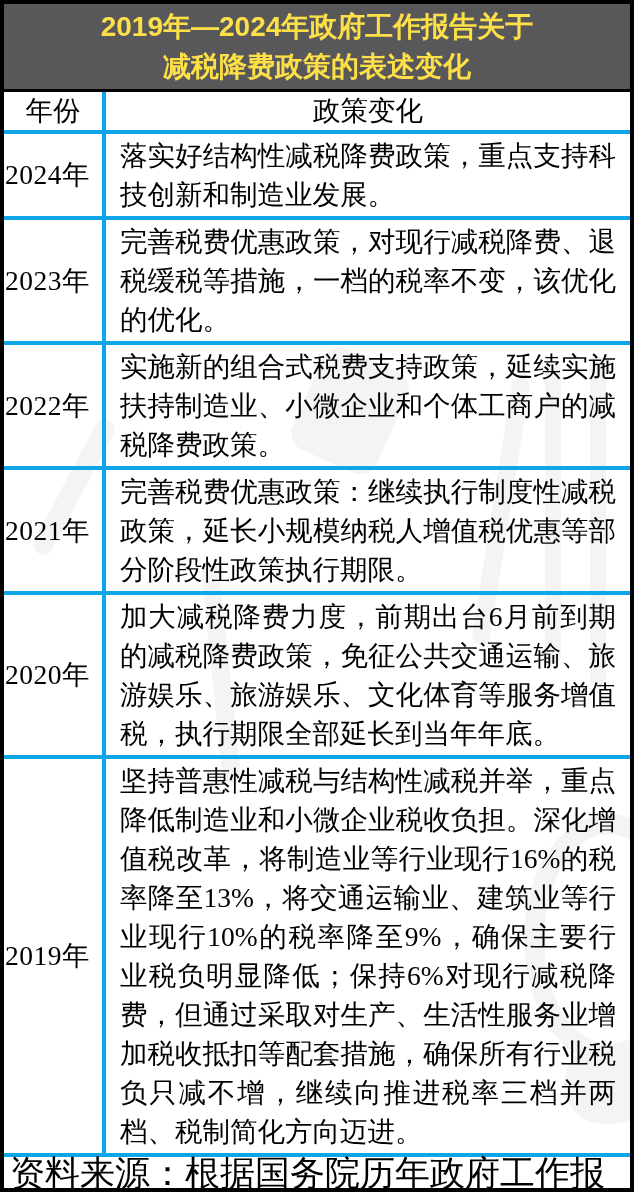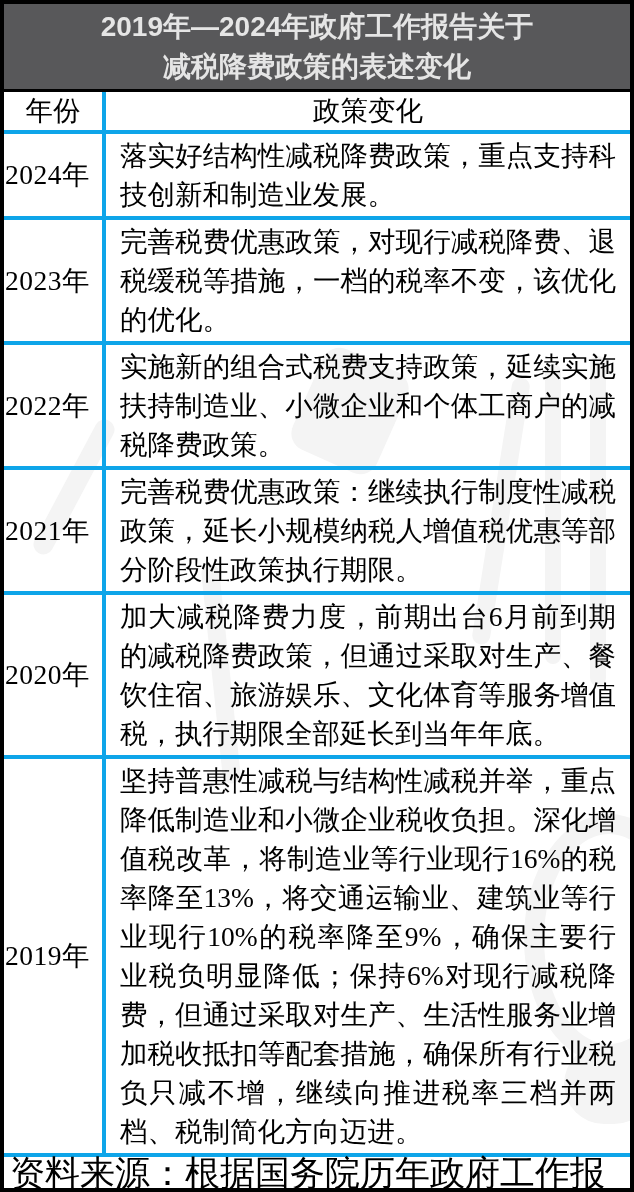--- a/index.html
+++ b/index.html
@@ -106,21 +106,21 @@
     <div class="wm" style="left:541px; top:360px; width:16px; height:300px;"></div>
     <div class="wm" style="left:586px; top:352px; width:16px; height:330px;"></div>
     <div class="wm" style="left:208px; top:560px; width:18px; height:220px; transform:rotate(-6deg);"></div>
     <div class="wm" style="left:60px; top:408px; width:20px; height:150px; transform:rotate(28deg);"></div>
     <div class="wm-ring" style="left:520px; top:810px; width:130px; height:210px;"></div>
     <div class="wm" style="left:560px; top:1040px; width:90px; height:80px; border-radius:40px;"></div>
   </div>
 
   <div class="content">
 
-    <div class="title-band" style="background: rgb(88, 88, 90); color: #e5e5e5;">
+    <div class="title-band" style="background: rgb(88, 88, 90); color: #fde047;">
       <div>2019年—2024年政府工作报告关于</div>
       <div>减税降费政策的表述变化</div>
     </div>
 
     <table class="policy-table">
       <colgroup>
         <col class="year-col">
         <col class="policy-col">
       </colgroup>
       <thead>
@@ -142,21 +142,21 @@
           <tr>
     <td class="year-cell">2022年</td>
     <td class="policy-cell">实施新的组合式税费支持政策，延续实施扶持制造业、小微企业和个体工商户的减税降费政策。</td>
   </tr>
           <tr>
     <td class="year-cell">2021年</td>
     <td class="policy-cell">完善税费优惠政策：继续执行制度性减税政策，延长小规模纳税人增值税优惠等部分阶段性政策执行期限。</td>
   </tr>
           <tr>
     <td class="year-cell">2020年</td>
-    <td class="policy-cell">加大减税降费力度，前期出台6月前到期的减税降费政策，但通过采取对生产、餐饮住宿、旅游娱乐、文化体育等服务增值税，执行期限全部延长到当年年底。</td>
+    <td class="policy-cell">加大减税降费力度，前期出台6月前到期的减税降费政策，免征公共交通运输、旅游娱乐、旅游娱乐、文化体育等服务增值税，执行期限全部延长到当年年底。</td>
   </tr>
           <tr>
     <td class="year-cell">2019年</td>
     <td class="policy-cell">坚持普惠性减税与结构性减税并举，重点降低制造业和小微企业税收负担。深化增值税改革，将制造业等行业现行16%的税率降至13%，将交通运输业、建筑业等行业现行10%的税率降至9%，确保主要行业税负明显降低；保持6%对现行减税降费，但通过采取对生产、生活性服务业增加税收抵扣等配套措施，确保所有行业税负只减不增，继续向推进税率三档并两档、税制简化方向迈进。</td>
   </tr>
         </tbody>
       <tfoot>
         <tr>
           <td class="source-cell" colspan="2">资料来源：根据国务院历年政府工作报告内容整理。</td>
         </tr>

